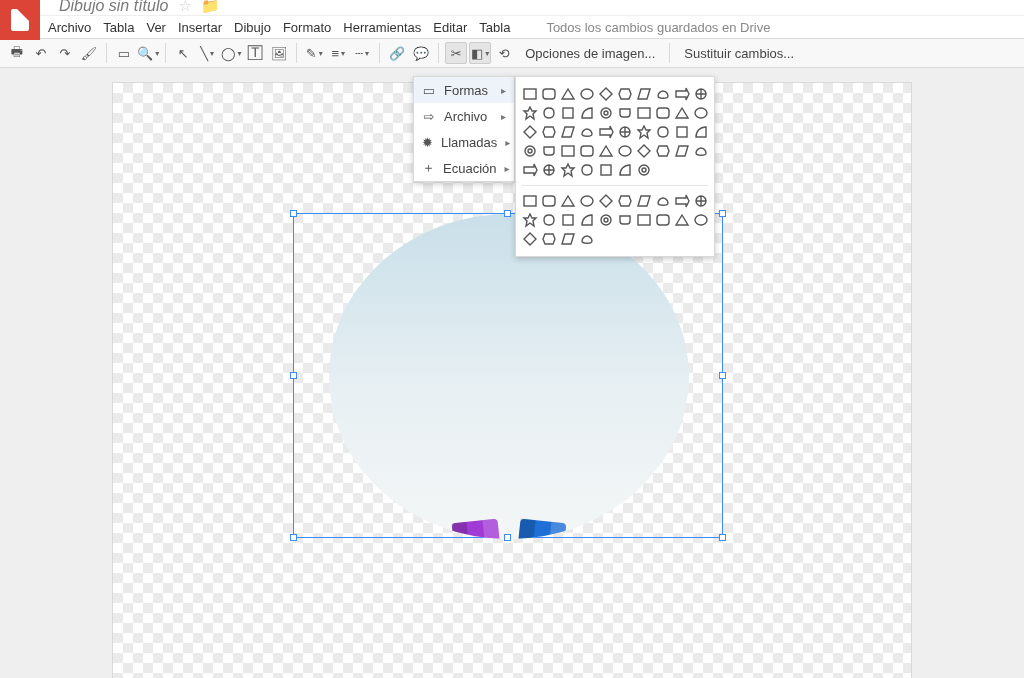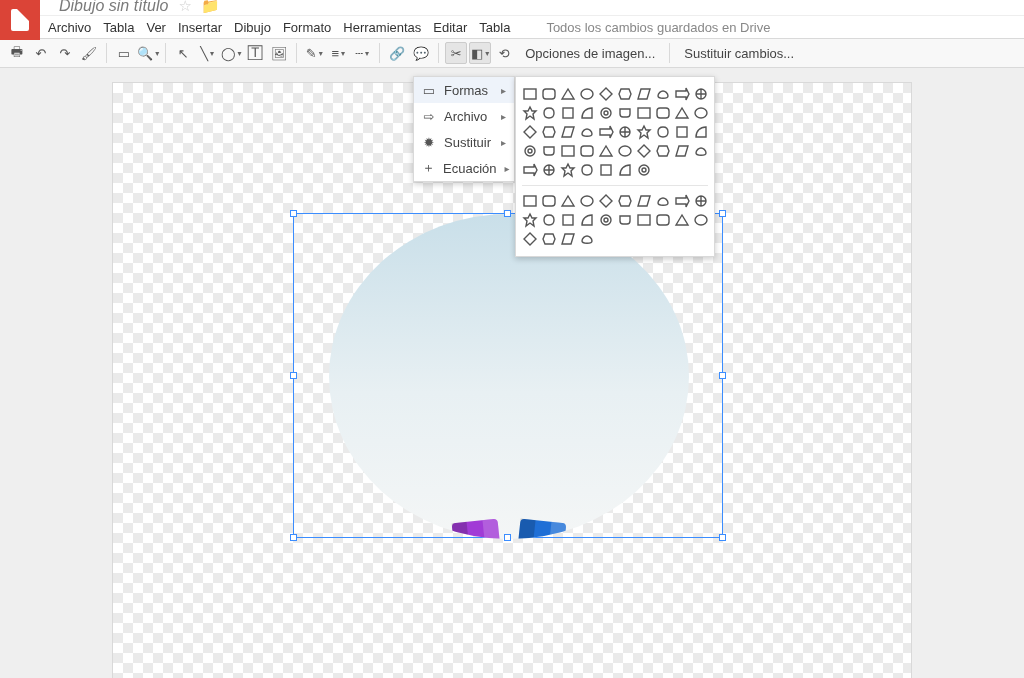--- a/index.html
+++ b/index.html
@@ -252,21 +252,21 @@
     <span>Formas</span>
     <span class="arrow">▸</span>
   </div>
   <div class="row">
     <span class="smicon">⇨</span>
     <span>Archivo</span>
     <span class="arrow">▸</span>
   </div>
   <div class="row">
     <span class="smicon">✹</span>
-    <span>Sustituir</span>
+    <span>Llamadas</span>
     <span class="arrow">▸</span>
   </div>
   <div class="row">
     <span class="smicon">＋</span>
     <span>Ecuación</span>
     <span class="arrow">▸</span>
   </div>
 </div>
 
 <div class="palette">

